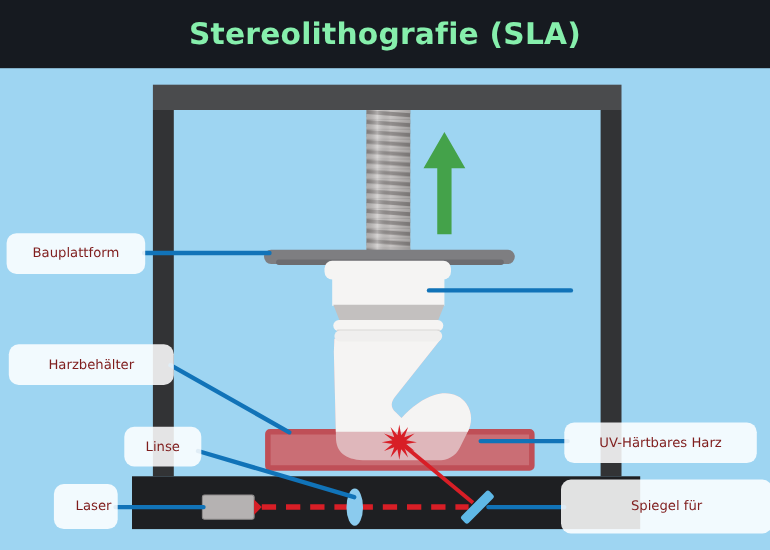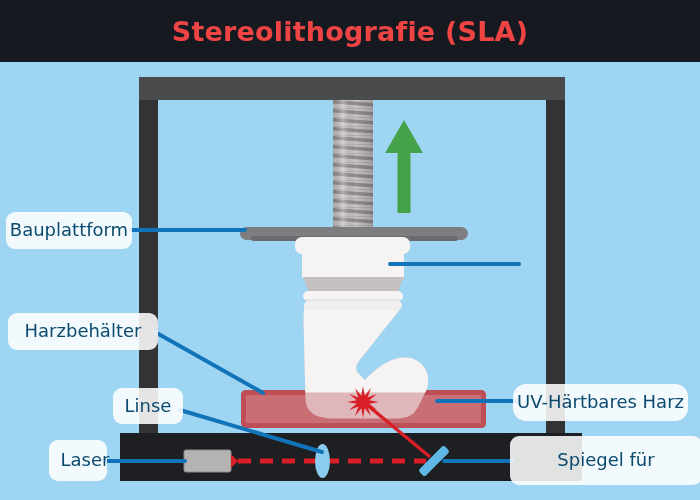--- a/index.html
+++ b/index.html
@@ -6,35 +6,35 @@
   .stage{
     position:relative;width:700px;height:500px;overflow:hidden;
     background:#9ED5F2;
     font-family:"DejaVu Sans","Liberation Sans",sans-serif;
   }
   .title-bar{
     position:absolute;left:0;top:0;width:700px;height:62px;
     background:#161A20;display:flex;align-items:center;justify-content:center;
   }
   .title-bar h1{
-    margin:0;color:#ef4444;font-size:27px;font-weight:bold;letter-spacing:0.2px;
+    margin:0;color:#86efac;font-size:27px;font-weight:bold;letter-spacing:0.2px;
   }
   svg.diagram{position:absolute;left:0;top:0;}
   .label{
     position:absolute;background:rgba(255,255,255,0.87);border-radius:9px;
     display:flex;flex-direction:column;align-items:center;justify-content:center;
-    font-size:18px;color:#0c4a6e;text-align:center;line-height:1.25;
+    font-size:12px;color:#7f1d1d;text-align:center;line-height:1.25;
     box-sizing:border-box;
   }
   .lbl-bauplattform{left:6px;top:212px;width:126px;height:37px;}
   .lbl-harzbehaelter{left:8px;top:313px;width:150px;height:37px;}
   .lbl-linse{left:113px;top:388px;width:70px;height:36px;}
   .lbl-laser{left:49px;top:440px;width:58px;height:41px;padding-left:14px;}
   .lbl-gehaertetes{left:517px;top:247px;width:151px;height:37px;}
-  .lbl-uv{left:513px;top:384px;width:175px;height:37px;border-radius:13px;}
+  .lbl-uv{left:513px;top:384px;width:175px;height:37px;}
   .lbl-spiegel{left:510px;top:436px;width:192px;height:49px;}
 </style>
 </head>
 <body>
 
 <div class="stage">
 
   <div class="title-bar">
     <h1>Stereolithografie (SLA)</h1>
   </div>

